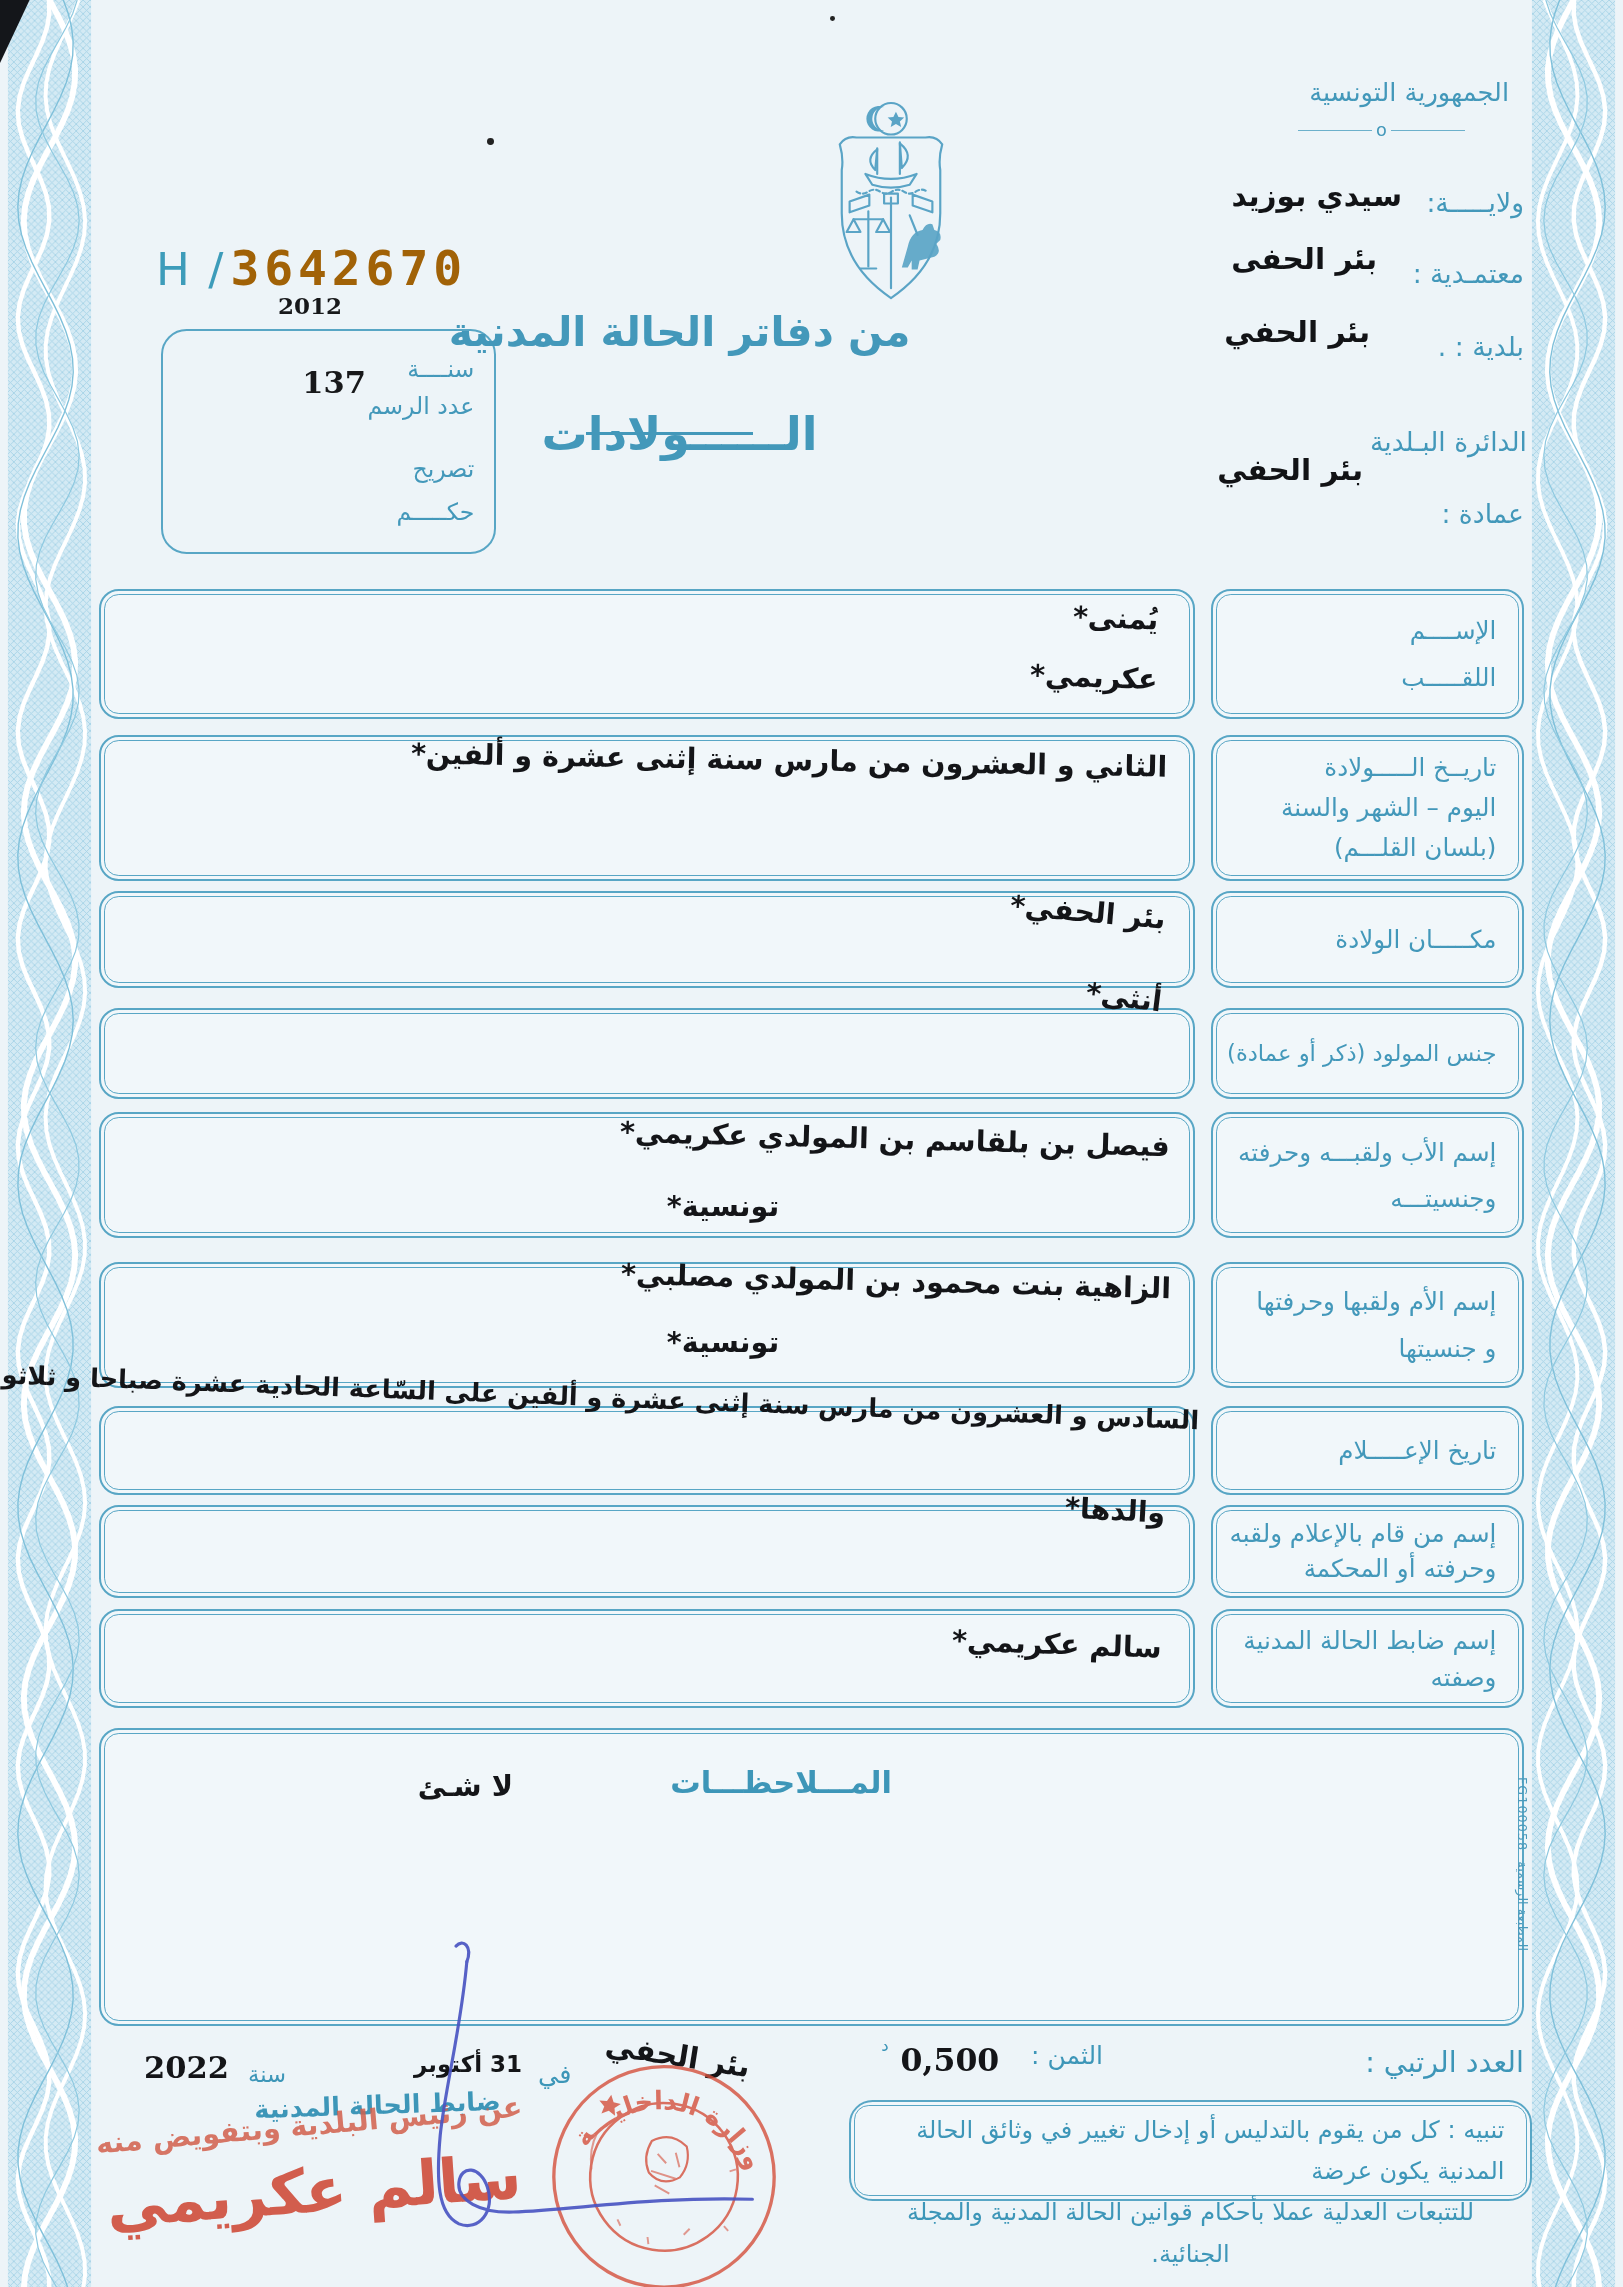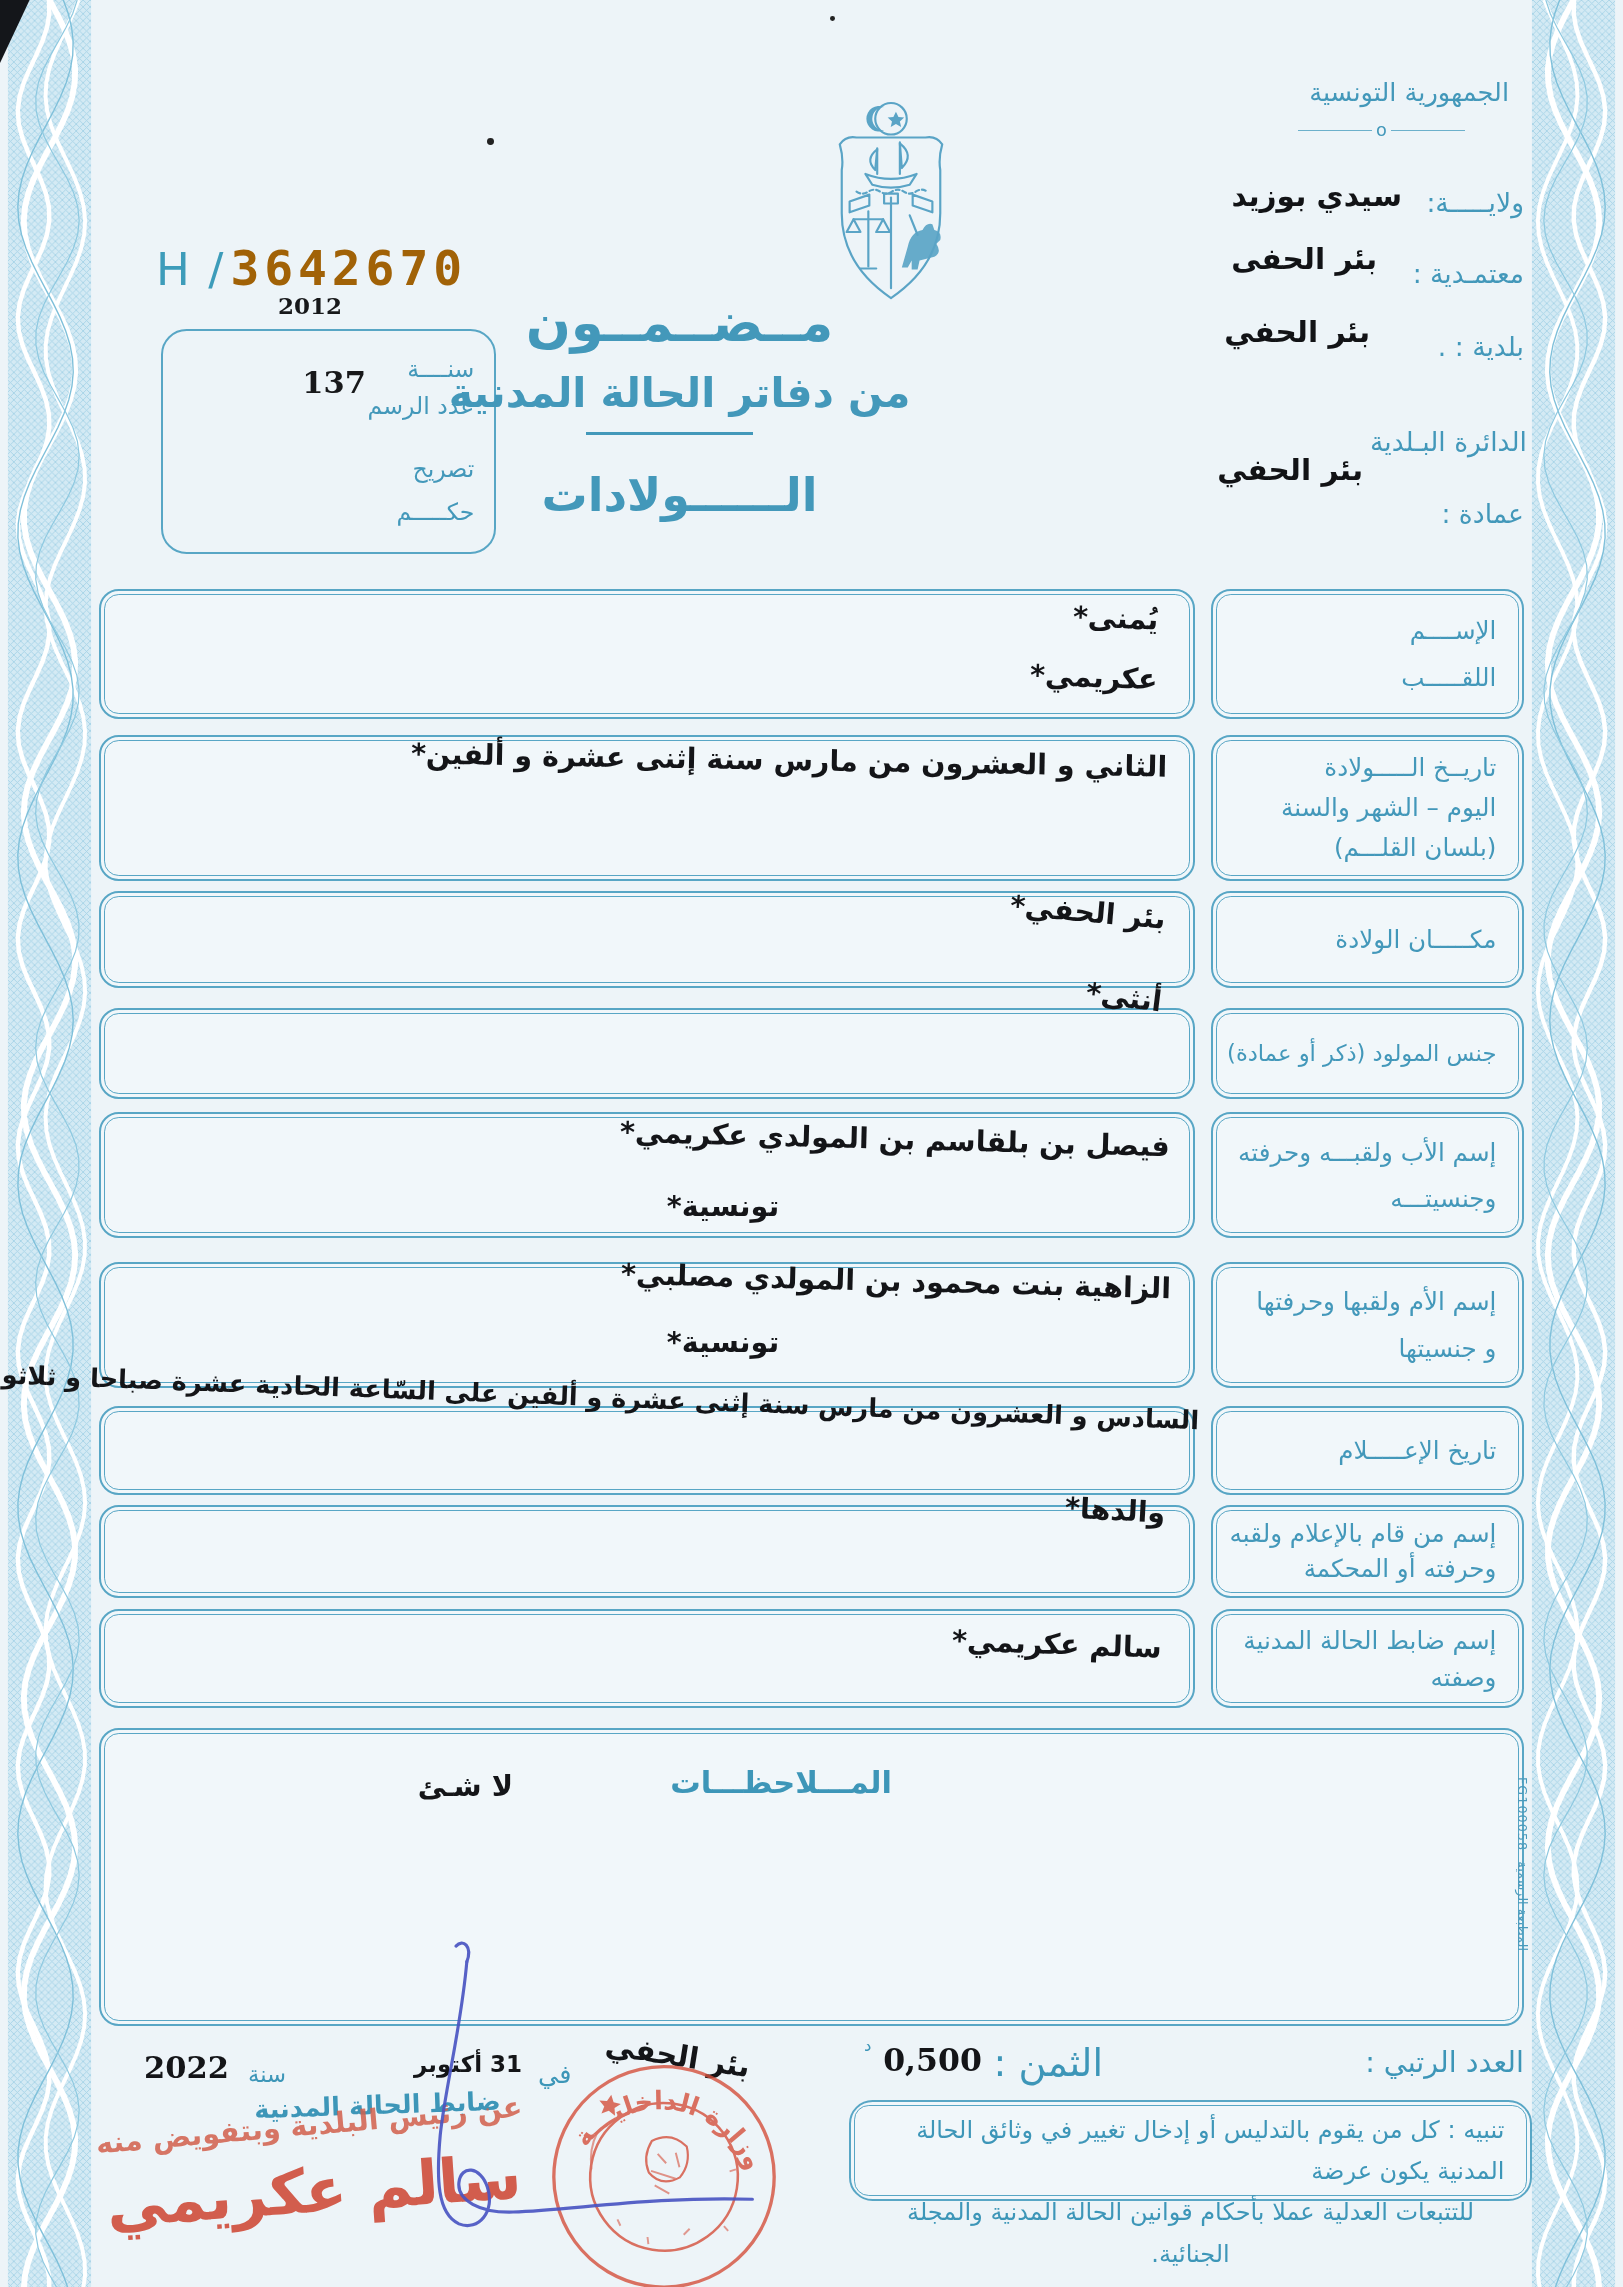--- a/index.html
+++ b/index.html
@@ -77,21 +77,21 @@
   .r8 .v1{top:-13.8px;right:27.6px;transform:rotate(3deg);}
   .r9 .v1{top:15.8px;right:31.5px;transform:rotate(2deg);}
   .r4 .lblbx{font-size:22.7px;}
   .remarks-title{position:absolute;right:630px;top:35px;color:#3d96b8;font-size:30.5px;font-weight:bold;}
   .remarks-val{position:absolute;right:1009px;top:39px;color:#141518;font-size:28.6px;font-weight:bold;}
   .print-side{position:absolute;right:-7.9px;top:47px;height:246px;writing-mode:vertical-rl;
         direction:ltr;font-size:12.8px;color:#4a9abc;letter-spacing:1px;white-space:nowrap;}
   
   .ordinal{position:absolute;right:99px;top:2045px;color:#3d96b8;font-size:28.6px;}
   .price{position:absolute;right:520px;top:2041px;display:flex;gap:11.8px;align-items:flex-start;}
-  .price .pl{color:#3d96b8;font-size:38px;}
+  .price .pl{color:#3d96b8;font-size:25px;margin-left:20px;}
   .price .pv{color:#141518;font-size:31.5px;font-weight:bold;font-family:"DejaVu Serif",serif;}
   .price .pu{color:#3d96b8;font-size:16.7px;margin-top:-5.9px;}
   .f-year-val{position:absolute;left:144px;top:2049px;color:#141518;font-weight:bold;font-size:30.5px;
         font-family:"DejaVu Serif",serif;}
   .f-year-lbl{position:absolute;left:248px;top:2061px;color:#3d96b8;font-size:22.7px;}
   .f-date{position:absolute;left:414px;top:2051px;color:#141518;font-weight:bold;font-size:23px;}
   .f-fi{position:absolute;left:538px;top:2059px;color:#3d96b8;font-size:25.6px;}
   .f-place{position:absolute;left:605px;top:2039px;color:#141518;font-weight:bold;font-size:29.6px;
         transform:rotate(9deg);}
   .f-officer{position:absolute;left:254px;top:2090px;color:#3d96b8;font-size:25.6px;font-weight:bold;
@@ -184,21 +184,20 @@
       <path d="M67,100 v92"></path>
       <path d="M25,104 l20,-7 v11 l-20,7 z M109,104 l-20,-7 v11 l20,7 z M60,96 h14 v10 h-14 z"></path>
       <path d="M44,114 v56 M29,122 h30"></path>
       <path d="M29,122 l-7,13 h14 z M59,122 l-7,13 h14 z M36,172 h16"></path>
       <path d="M86,118 l8,20"></path>
       <path d="M84,150 q3,-15 15,-17 q4,-8 10,-6 l2,6 q8,2 6,10 l-4,4 q6,9 -2,13 l-15,4 -2,9 h-6 v-9 l-4,7 h-6 z" fill="#5aa4c6" stroke="none" opacity=".92"></path>
     </g>
   </svg>
 
   <div class="titleblock" style="position:absolute;">
-    <div class="t1">مــضــمــون</div>
     <div class="t2">من دفاتر الحالة المدنية</div>
     <div class="t2u"></div>
     <div class="t3">الــــــولادات</div>
   </div>
 
   <div class="form-col">
 
     <div class="frow r1">
       <div class="bx lblbx">
         <span>الإســــم</span>

